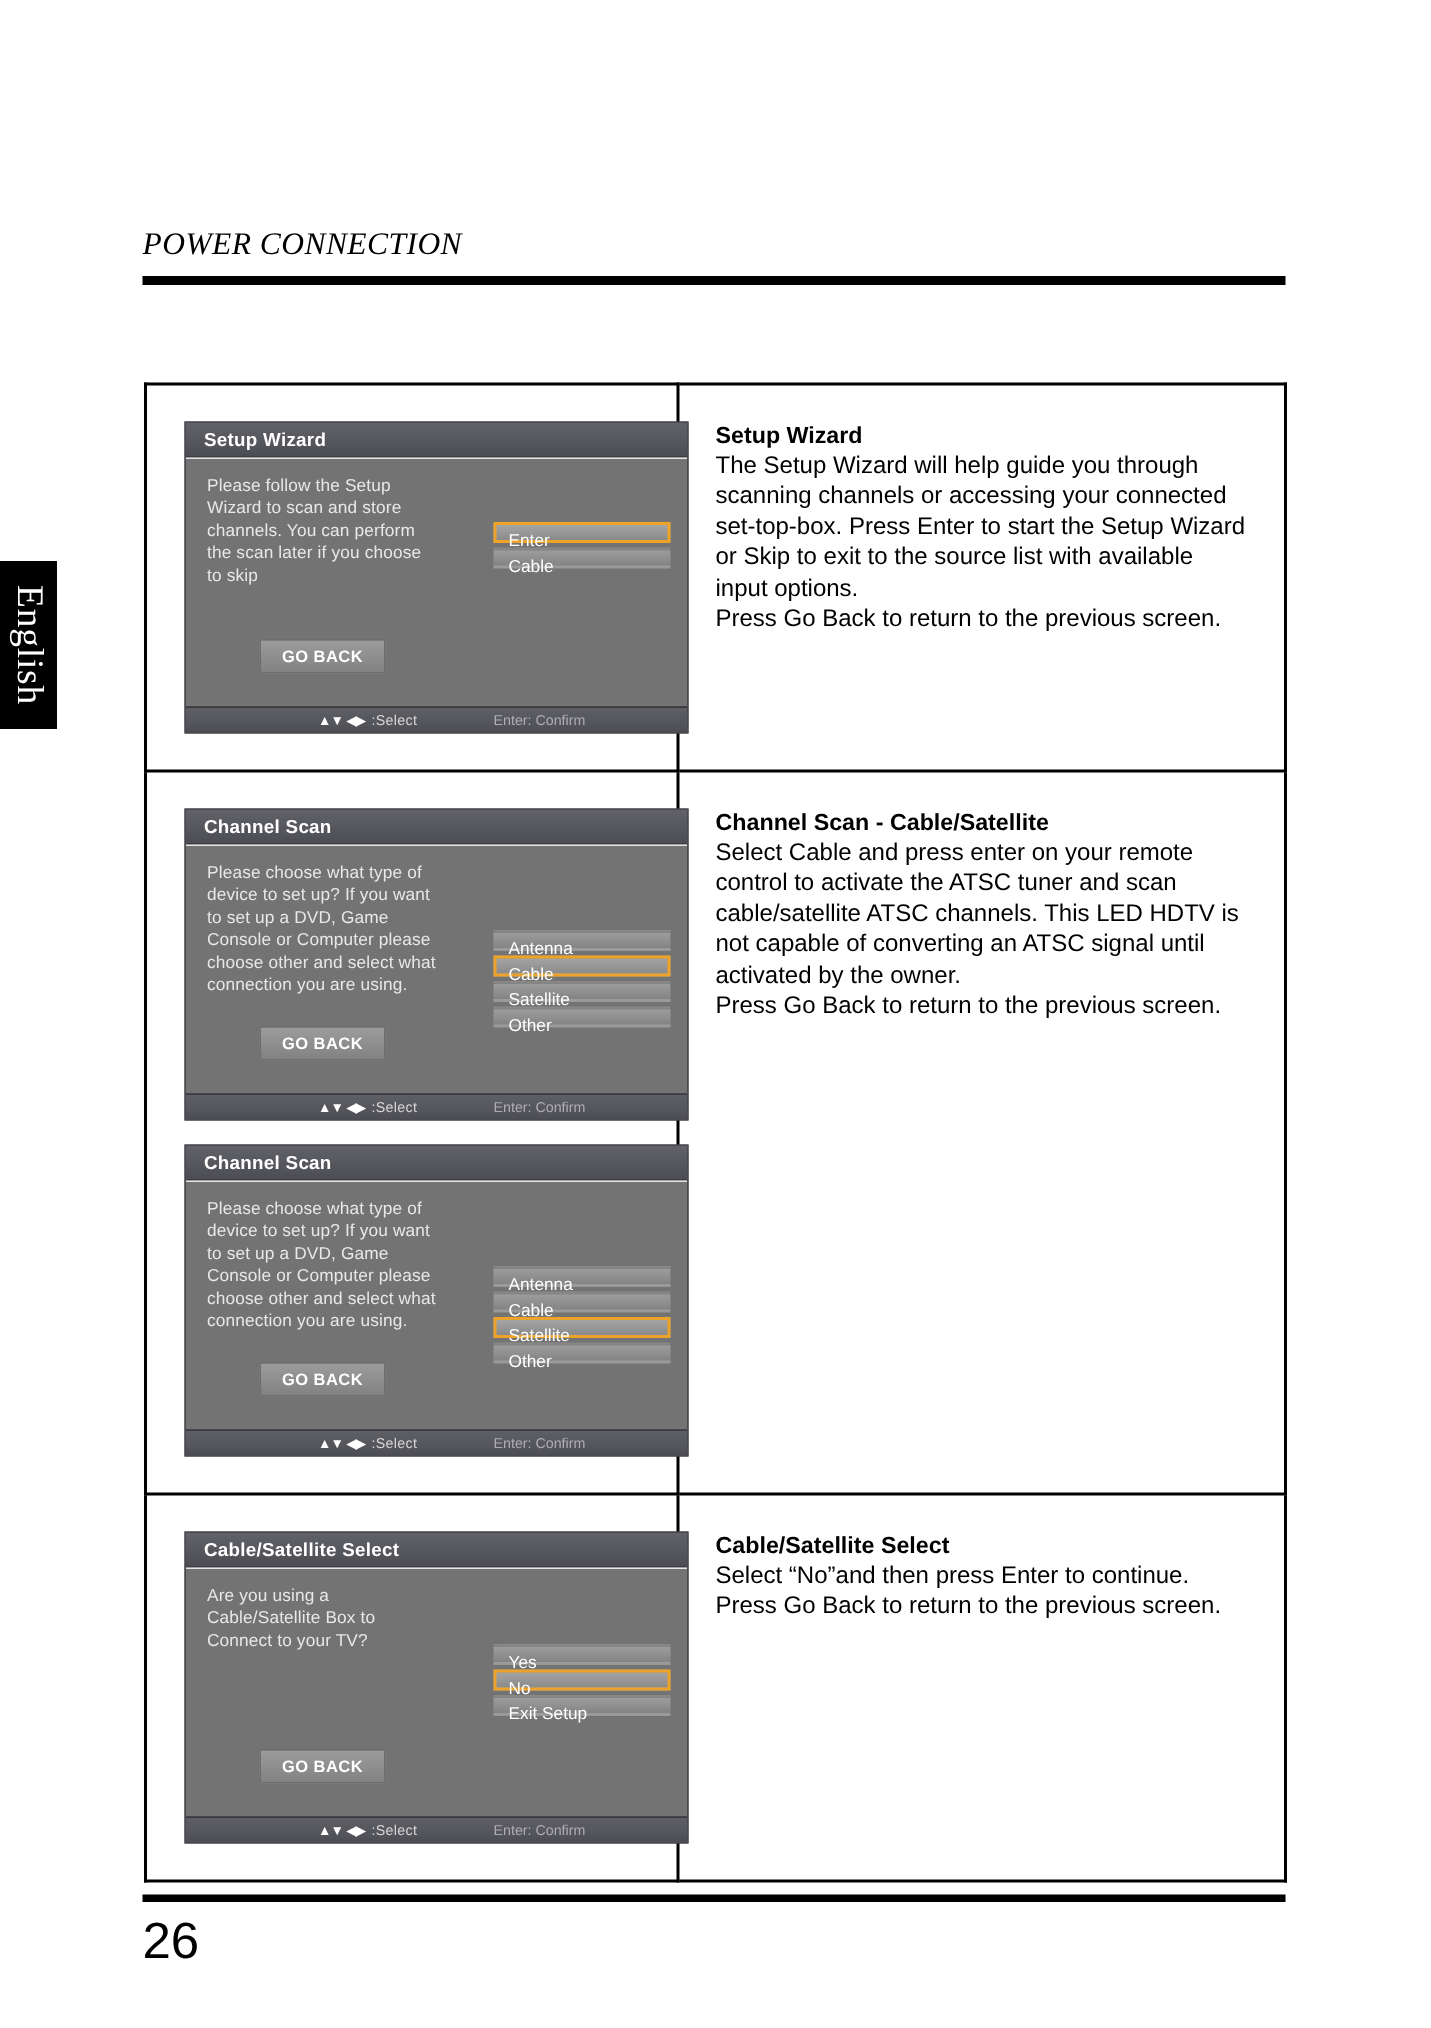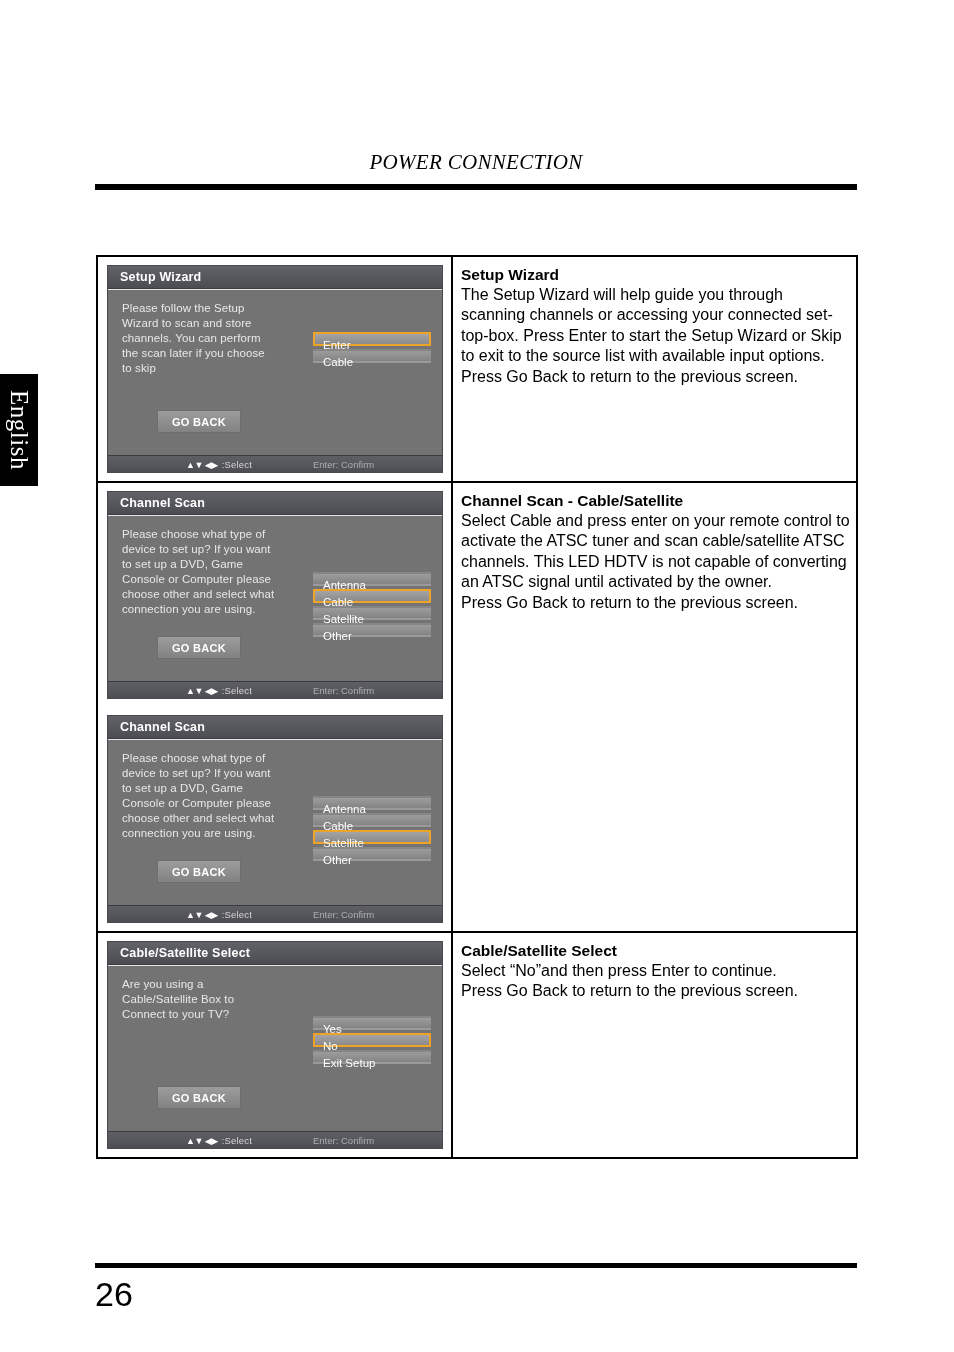--- a/index.html
+++ b/index.html
@@ -44,21 +44,20 @@
     left: 95px;
     top: 150px;
     width: 762px;
   }
   .page-header .title {
     font-family: "Liberation Serif", serif;
     font-style: italic;
     font-size: 21px;
     color: #000;
     letter-spacing: 0.3px;
-    text-align: center;
   }
   .rule-top {
     position: absolute;
     left: 95px;
     top: 184px;
     width: 762px;
     height: 6px;
     background: #000;
   }
 
@@ -86,21 +85,21 @@
     position: absolute;
     left: 96px;
     top: 255px;
     width: 760px;
     border-collapse: collapse;
     table-layout: fixed;
   }
   .doc-table td {
     border: 2px solid #000;
     vertical-align: top;
-    padding: 0;
+    padding: 16px;
   }
   .col-shot { width: 355px; }
   .col-desc { width: 405px; }
 
   .desc-cell {
     padding: 8px 6px 10px 8px;
   }
   .desc-title {
     font-size: 15.5px;
     font-weight: bold;
@@ -206,21 +205,21 @@
 
   .osd-footer {
     height: 17px;
     background: linear-gradient(180deg,#5e5e65 0%, #55555c 60%, #4c4c53 100%);
     border-top: 1px solid #3a3a40;
     position: relative;
     box-sizing: border-box;
   }
   .osd-footer .f-select {
     position: absolute;
-    left: 78px;
+    left: 88px;
     top: 1px;
     font-size: 9.5px;
     color: #d6d6d6;
     letter-spacing: 0.2px;
     line-height: 15px;
   }
   .osd-footer .f-arrows {
     color: #ffffff;
     font-size: 9px;
     letter-spacing: -0.5px;

